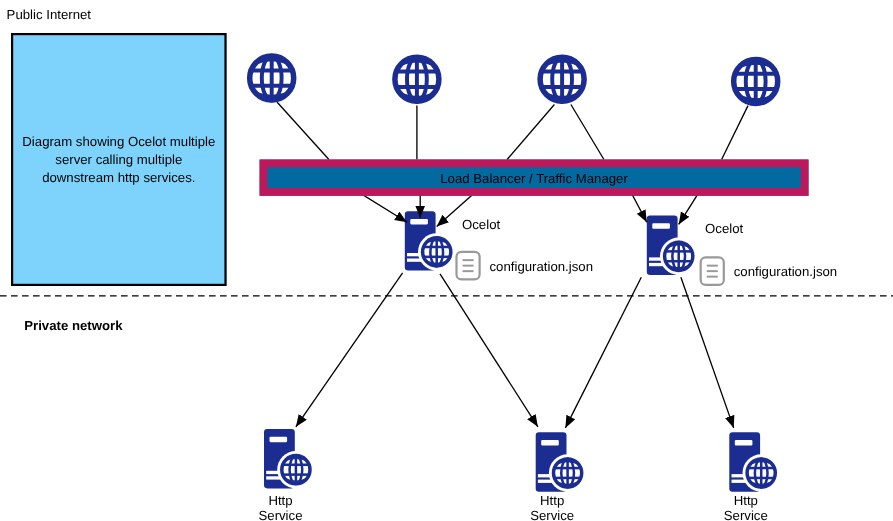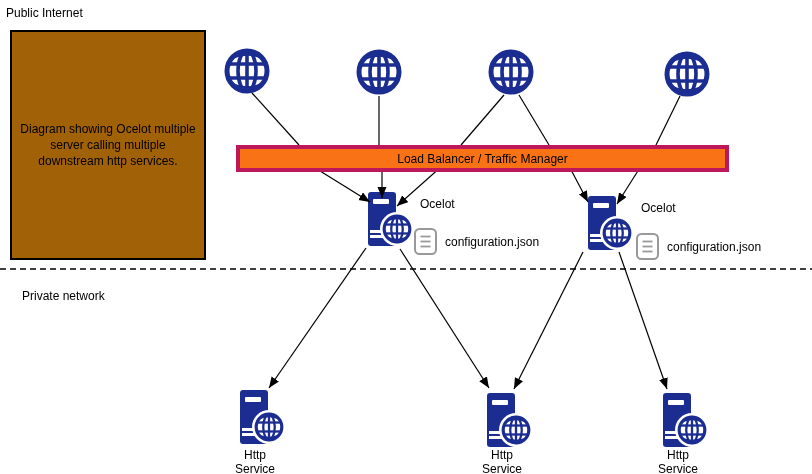--- a/index.html
+++ b/index.html
@@ -2,27 +2,27 @@
 <html><head>
 <meta charset="utf-8">
 <style>
   html,body{margin:0;padding:0;background:#fff;}
   body{font-family:"Liberation Sans", sans-serif;color:#000;}
   .stage{position:relative;width:812px;height:474px;background:#fff;overflow:hidden;}
   .stage svg.diagram-lines{position:absolute;left:0;top:0;z-index:1;}
   .txt{position:absolute;z-index:2;font-size:12px;line-height:15px;white-space:nowrap;}
   .note-box{
     position:absolute;z-index:2;left:10px;top:30px;width:176px;height:226px;
-    border:2px solid #000;background:#a16207;
+    border:2px solid #000;background:#7dd3fc;
     display:flex;align-items:center;justify-content:center;text-align:center;
     padding:0 8px;font-size:12px;line-height:16px;white-space:normal;
   }
   .lb-box{
     position:absolute;z-index:2;left:236px;top:145px;width:485px;height:19px;
-    border:4px solid #be185d;background:#f97316;
+    border:7px solid #be185d;background:#0369a1;
     display:flex;align-items:center;justify-content:center;
     font-size:12px;
   }
   .svc-label{position:absolute;z-index:2;width:60px;text-align:center;font-size:12px;line-height:14px;white-space:normal;}
 </style>
 </head>
 <body>
 
 <div class="stage">
 
@@ -110,19 +110,19 @@
   <div class="lb-box">
     <span>Load Balancer / Traffic Manager</span>
   </div>
 
   <div class="txt" style="left:420px;top:197px;">Ocelot</div>
   <div class="txt" style="left:641px;top:201px;">Ocelot</div>
 
   <div class="txt" style="left:445px;top:235px;">configuration.json</div>
   <div class="txt" style="left:667px;top:240px;">configuration.json</div>
 
-  <div class="txt" style="left:22px;top:289px;">Private network</div>
+  <div class="txt" style="left:22px;top:289px;font-weight:bold;">Private network</div>
 
   <div class="svc-label" style="left:225px;top:448px;">Http Service</div>
   <div class="svc-label" style="left:472px;top:448px;">Http Service</div>
   <div class="svc-label" style="left:648px;top:448px;">Http Service</div>
 
 </div>
 
 </body></html>

